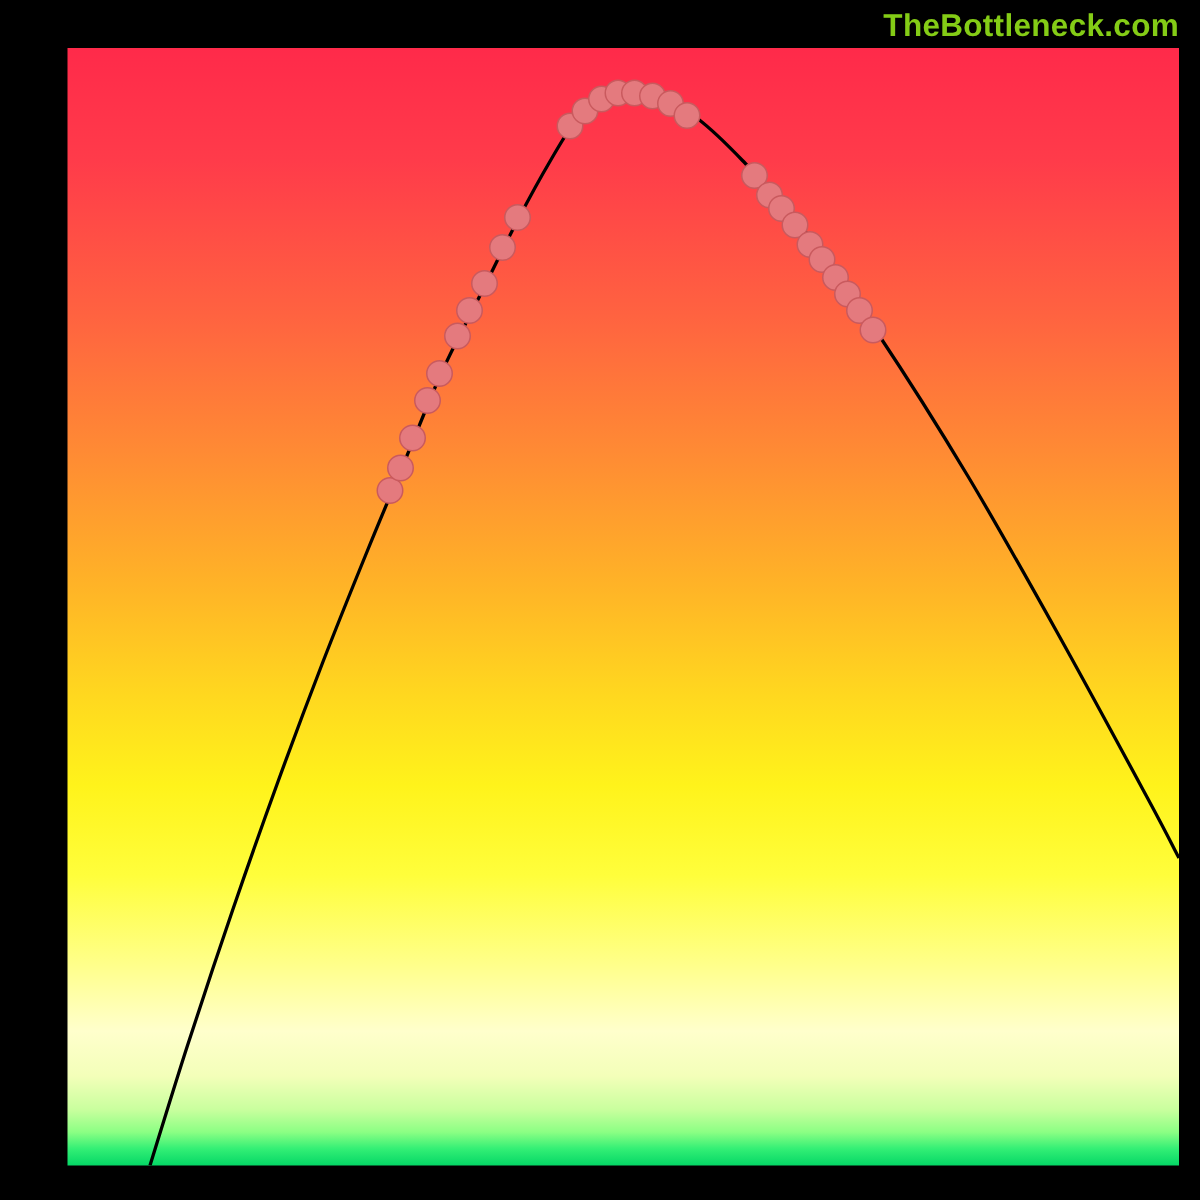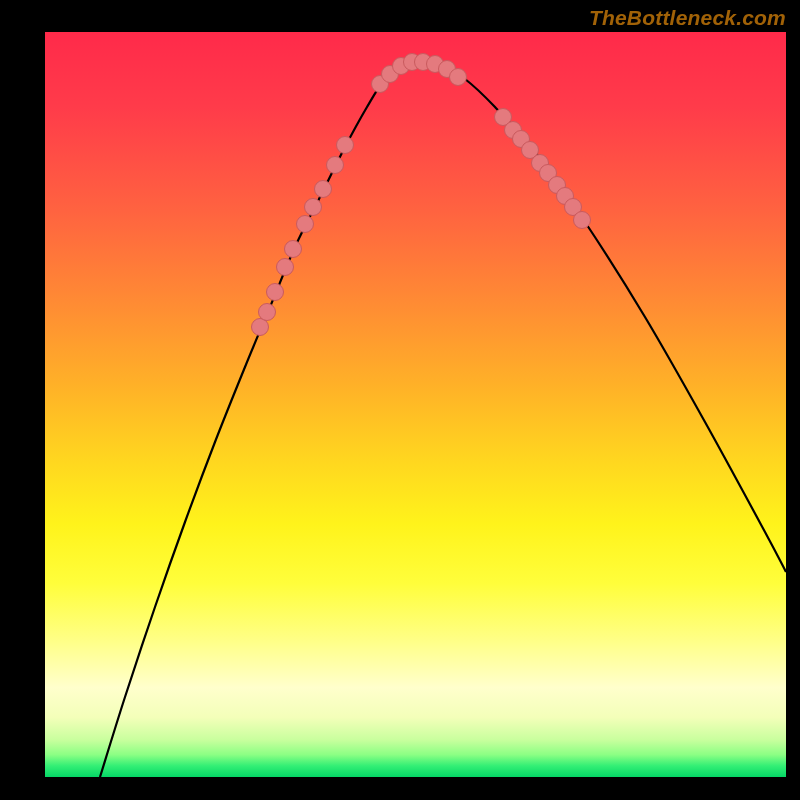--- a/index.html
+++ b/index.html
@@ -40,23 +40,22 @@
       #33ef75 98.5%,
       #05d766 100%
     );
   }
   .watermark {
     position: absolute;
     top: 6px;
     right: 14px;
     font-size: 21px;
     font-weight: 600;
-    color: #a16207;
+    color: #84cc16;
     letter-spacing: 0.2px;
-    font-style: italic;
   }
   svg {
     position: absolute;
     left: 0;
     top: 0;
   }
   .curve {
     fill: none;
     stroke: #000;
     stroke-width: 2.2;

